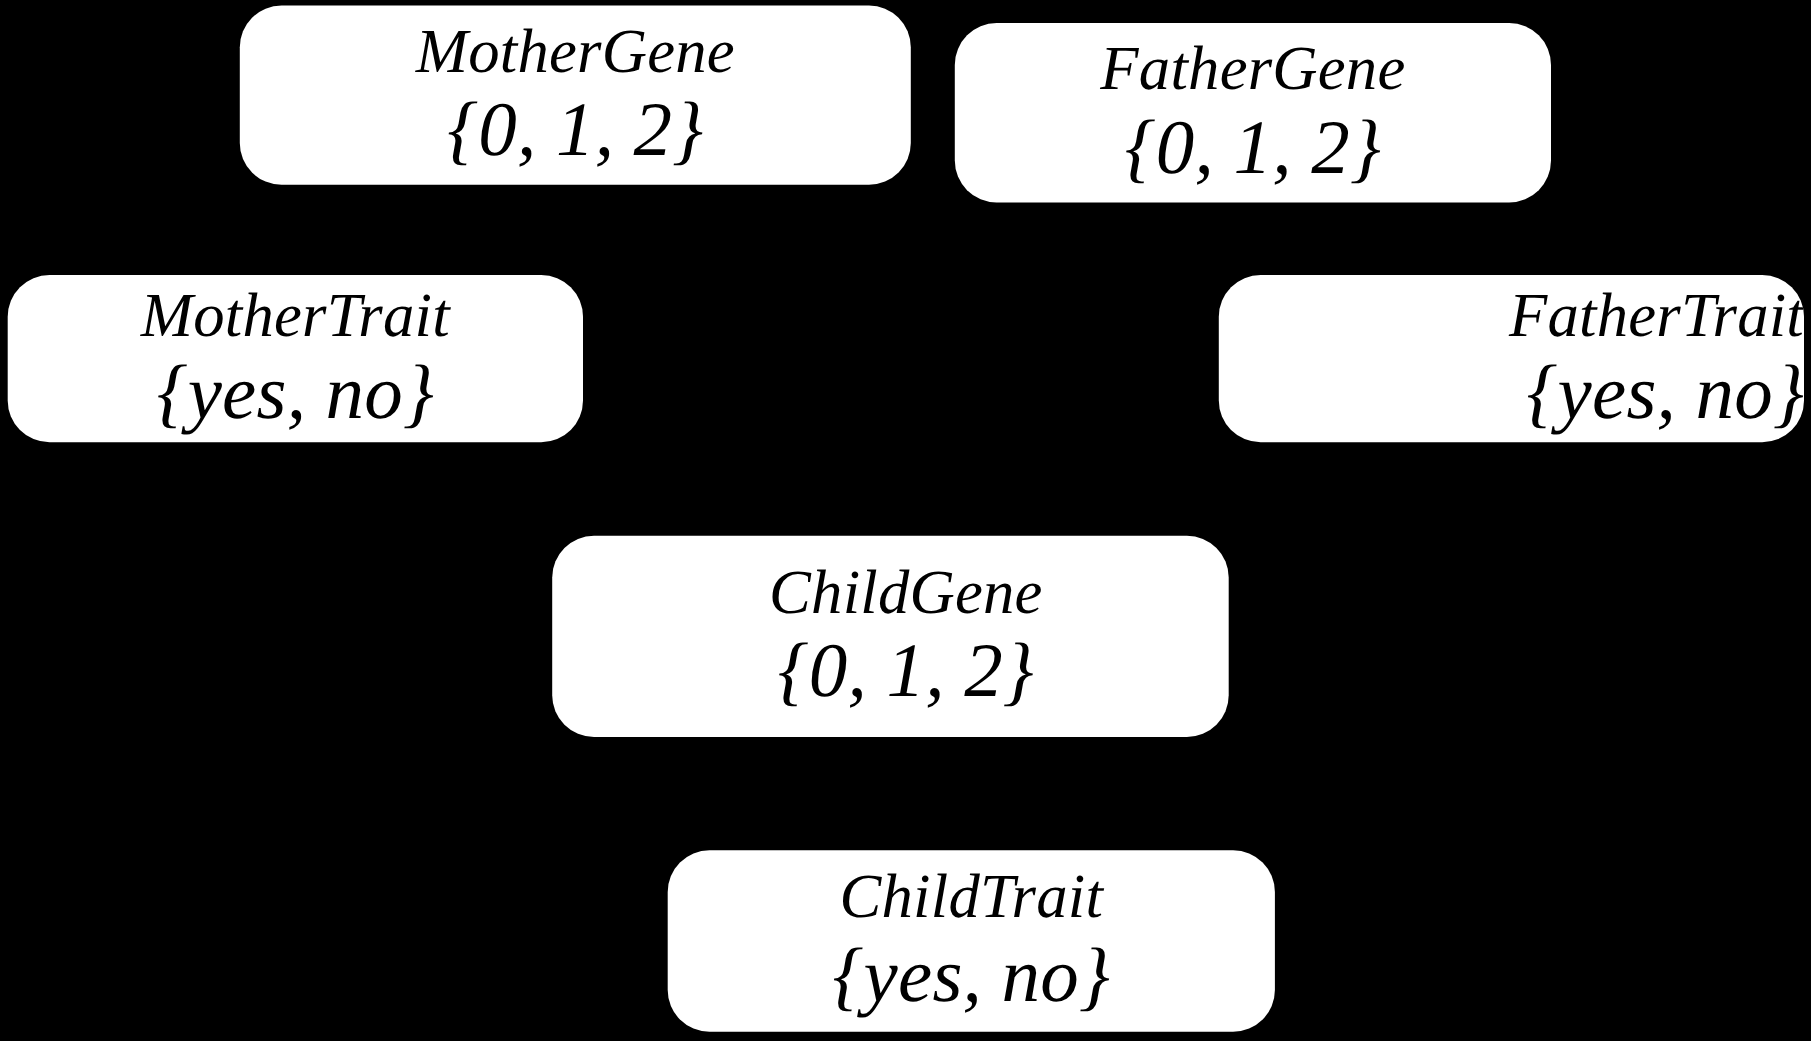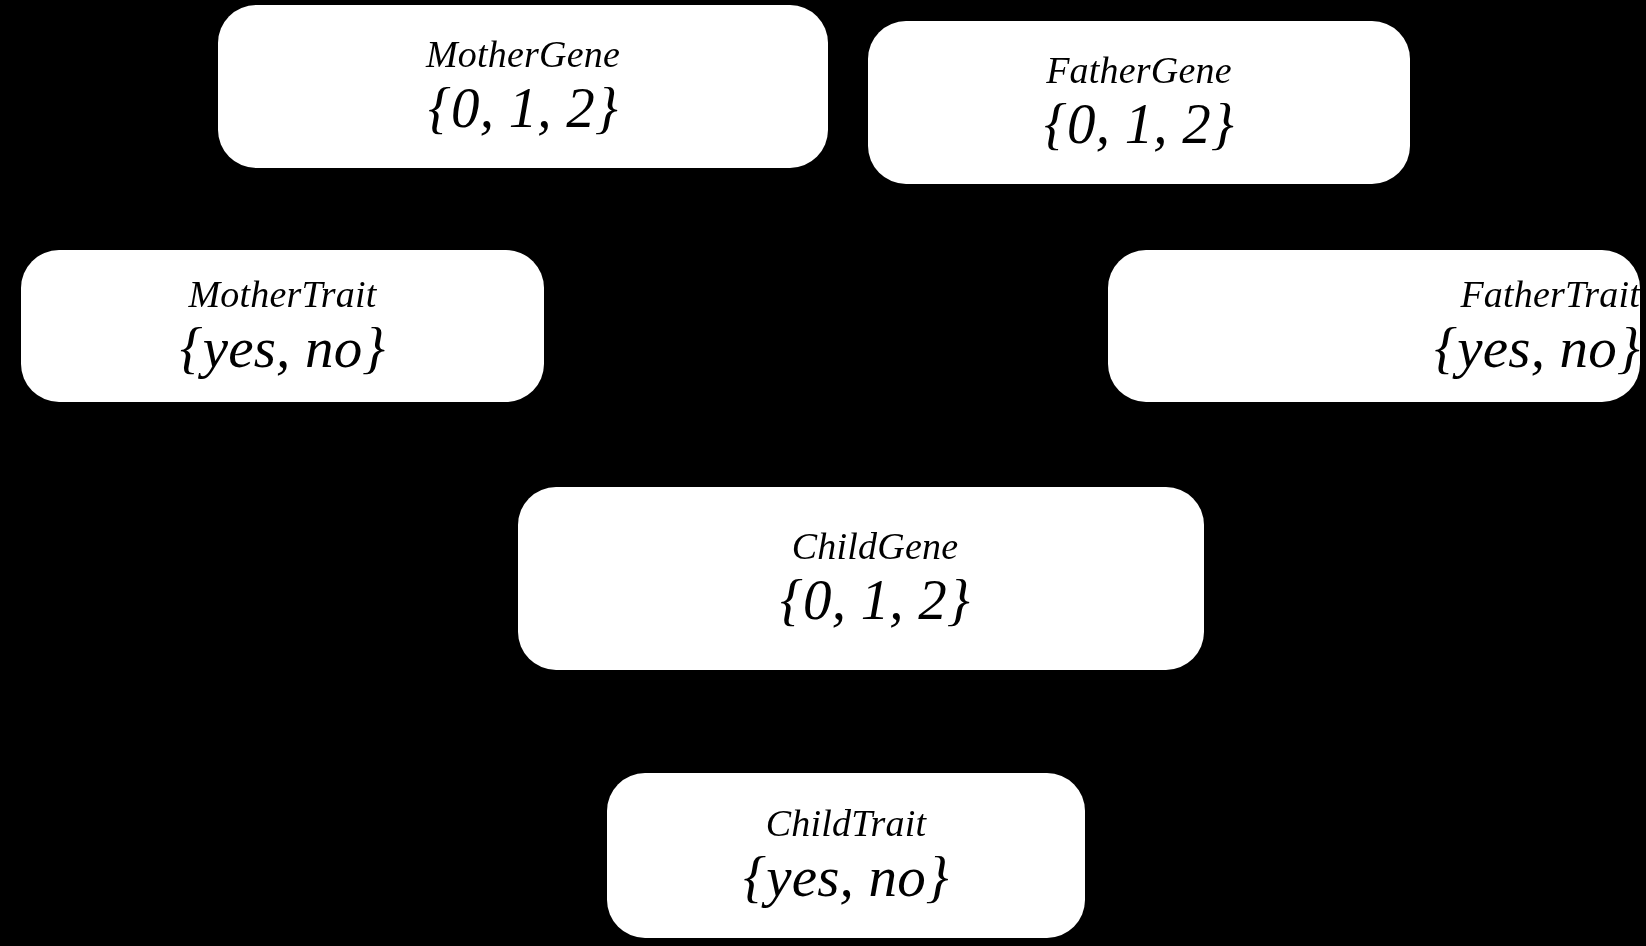--- a/index.html
+++ b/index.html
@@ -26,39 +26,39 @@
     align-items: center;
     justify-content: center;
     color: #000000;
     font-style: italic;
     line-height: 1.06;
     text-align: center;
     letter-spacing: 0.2px;
     overflow: hidden;
   }
   .node .title {
-    font-size: 38px;
+    font-size: 57px;
     font-style: italic;
     white-space: nowrap;
   }
   .node .domain {
-    font-size: 57px;
+    font-size: 70px;
     font-style: italic;
     white-space: nowrap;
     margin-top: 4px;
     font-family: Liberation Serif, serif;
   }
 
   
   #node-mother-gene  { left: 218px;  top: 5px;   width: 610px; height: 163px; }
   #node-father-gene  { left: 868px;  top: 5px;   width: 542px; height: 163px; margin-top: 16px; }
-  #node-mother-trait { left: 21px;    top: 250px; width: 523px; height: 152px; }
+  #node-mother-trait { left: 7px;    top: 250px; width: 523px; height: 152px; }
   #node-father-trait { left: 1108px; top: 250px; width: 532px; height: 152px; align-items: flex-end; }
-  #node-child-gene   { left: 518px;  top: 487px; width: 686px; height: 183px; padding-left: 28px; }
-  #node-child-trait  { left: 607px;  top: 773px; width: 478px; height: 165px; }
+  #node-child-gene   { left: 502px;  top: 487px; width: 615px; height: 183px; padding-left: 28px; }
+  #node-child-trait  { left: 607px;  top: 773px; width: 552px; height: 165px; }
 </style>
 </head>
 <body>
 
 <div id="canvas">
 
   <div class="node" id="node-mother-gene">
     <span class="title">MotherGene</span>
     <span class="domain">{0, 1, 2}</span>
   </div>

